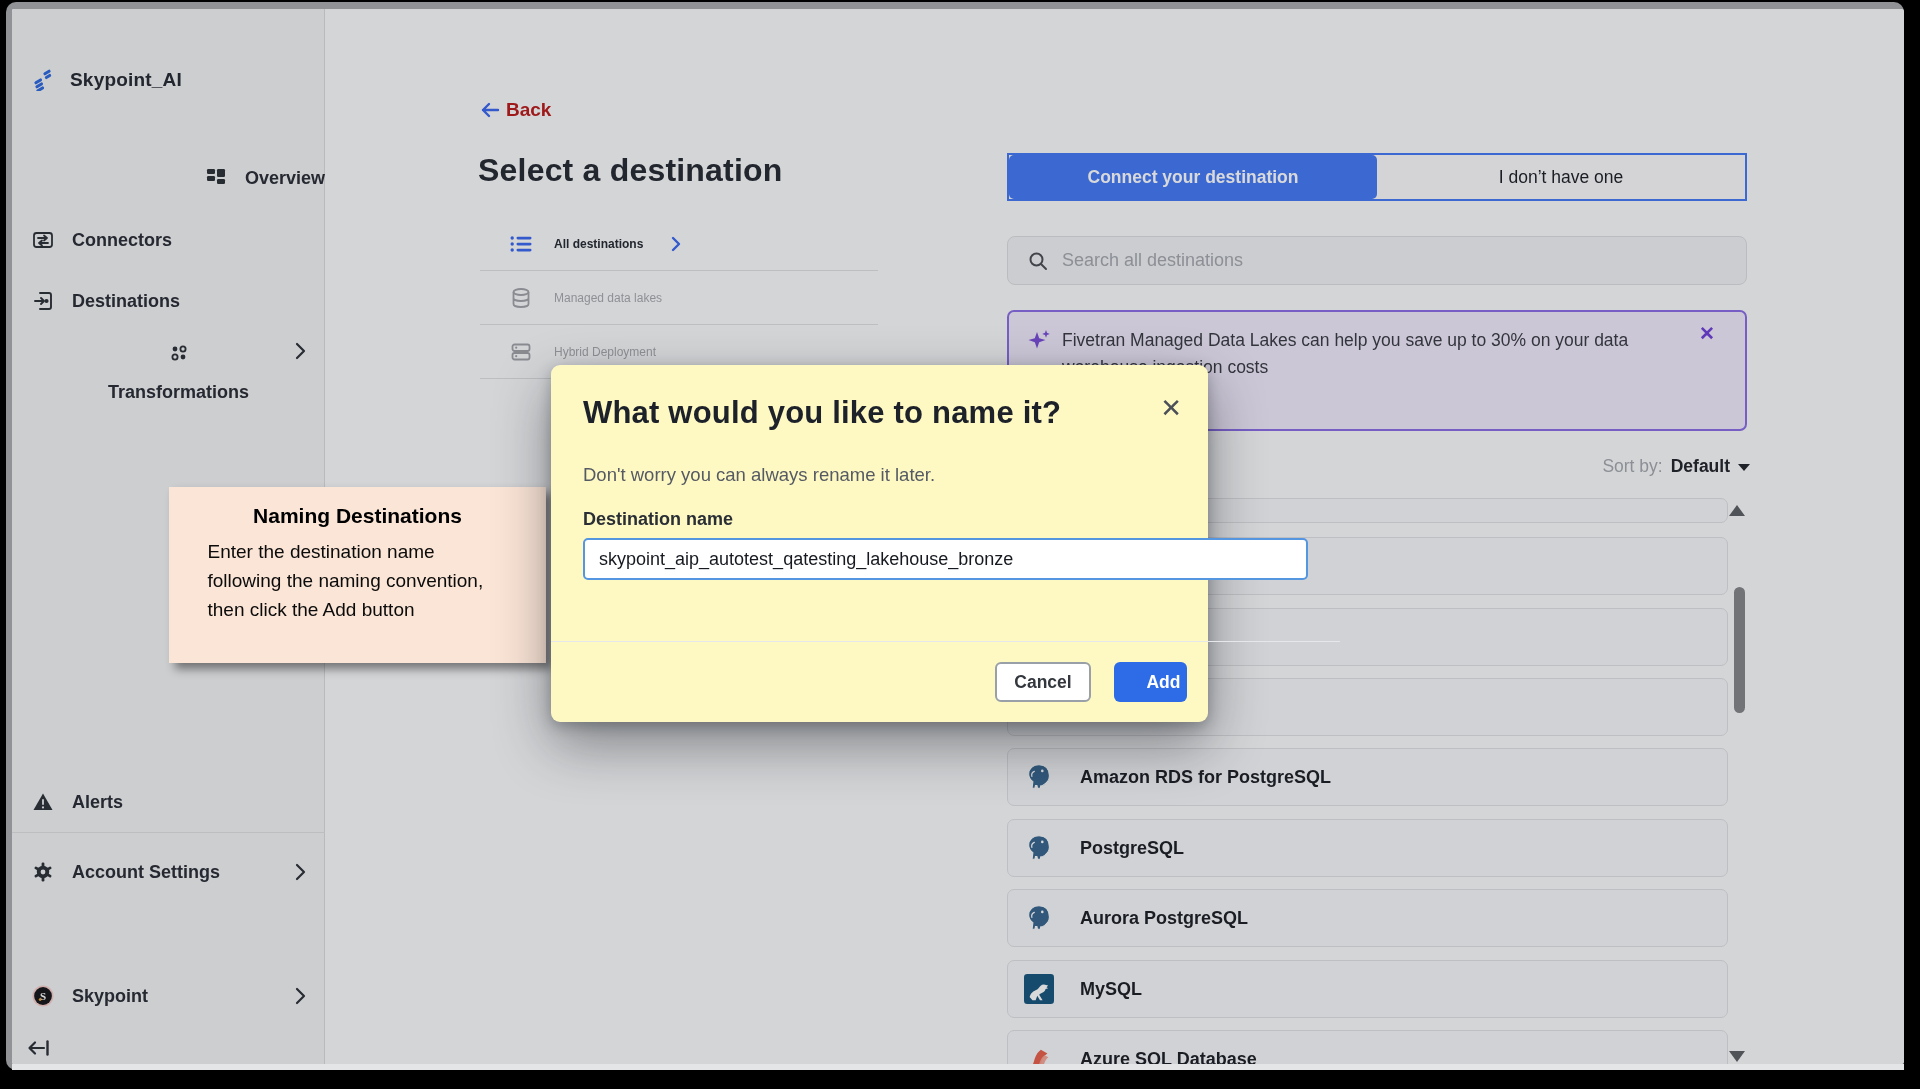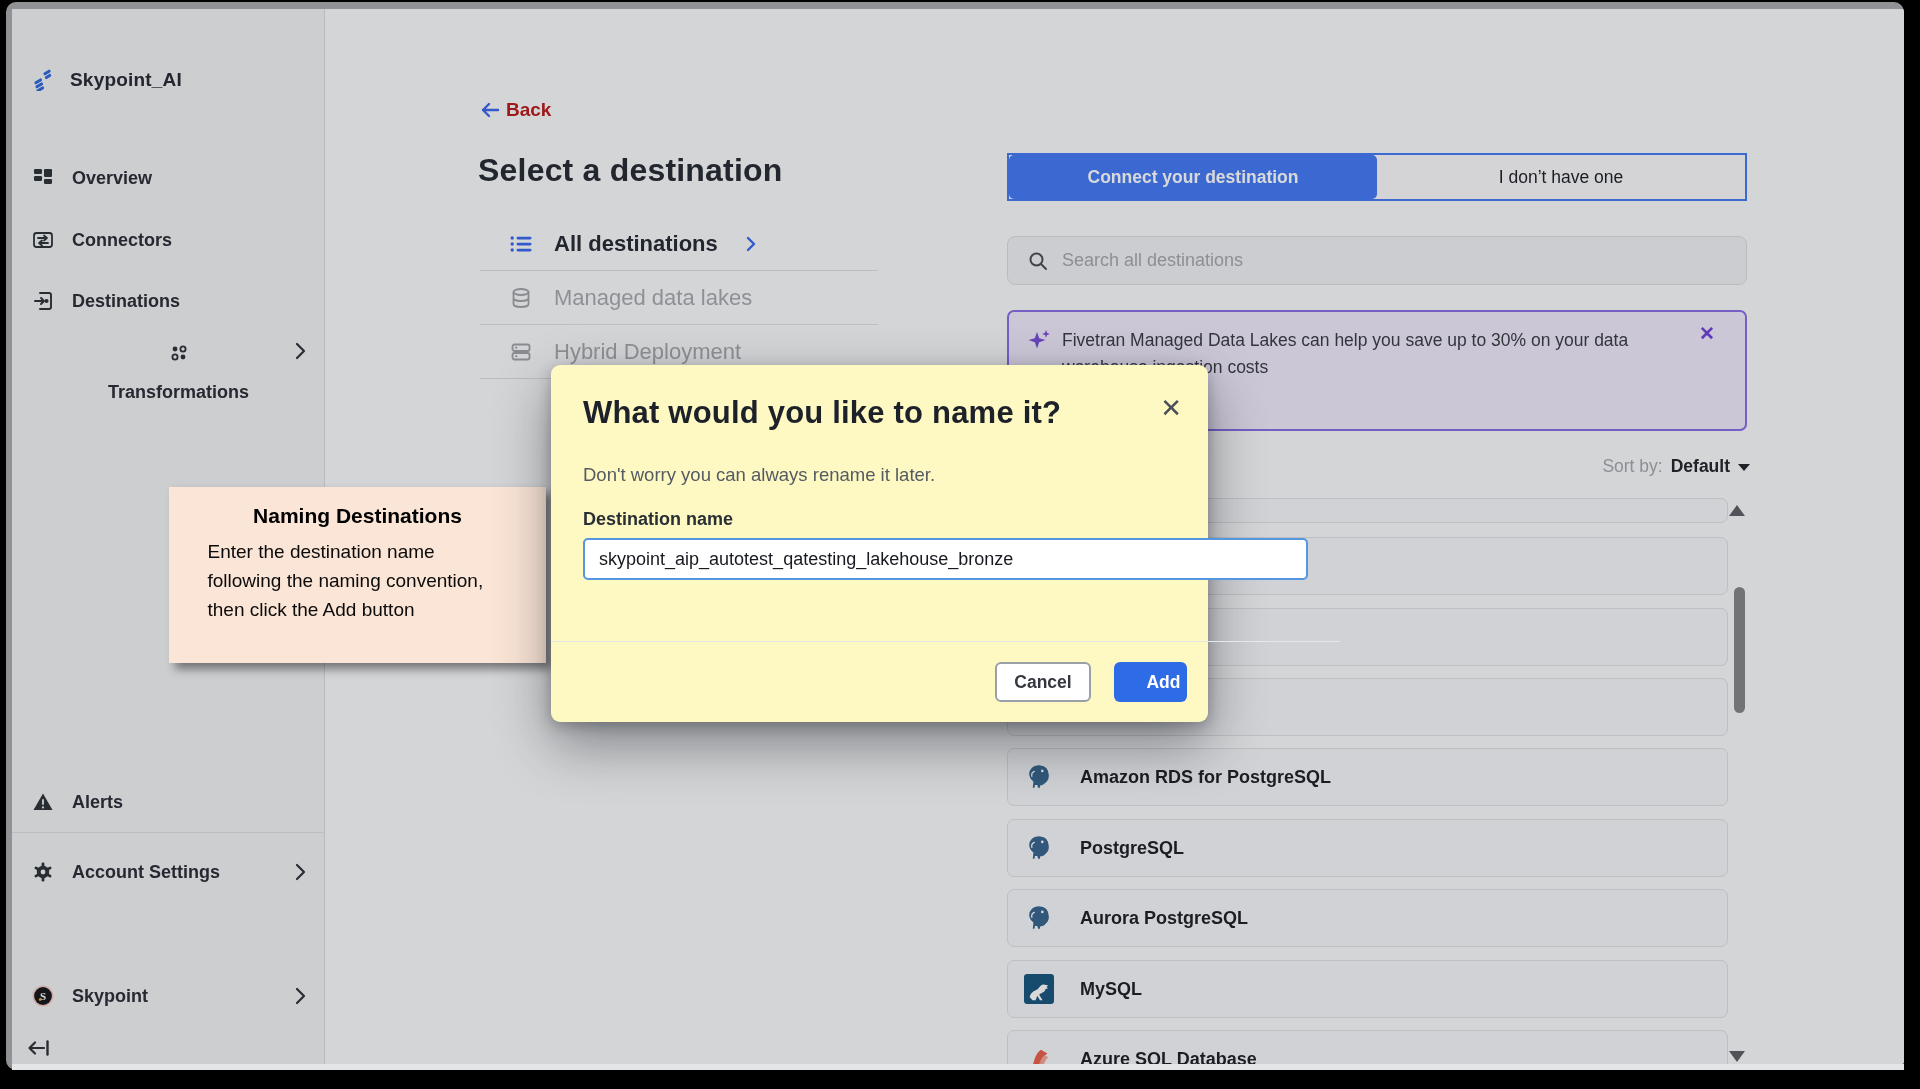--- a/index.html
+++ b/index.html
@@ -20,21 +20,21 @@
   .side-item .chev { position:absolute; left:283px; }
   .side-divider { position:absolute; left:0; top:823px; width:313px; height:1px; background:#dddfe2; }
   .icon22 { width:22px; height:22px; flex:0 0 22px; }
   .collapse-btn { position:absolute; left:14px; top:1028px; width:28px; height:24px; cursor:pointer; }
 
   
   .back-link { position:absolute; left:468px; top:90px; display:flex; align-items:center; gap:6px; color:#b91c1c; font-size:19px; font-weight:650; cursor:pointer; }
   .page-title { position:absolute; left:466px; top:143px; font-size:32px; font-weight:800; color:#272b33; letter-spacing:.2px; }
   .cat-list { position:absolute; left:468px; top:212px; width:398px; }
   .cat-item { position:relative; height:45px; display:flex; align-items:center; gap:22px; padding-left:30px; cursor:pointer; }
-  .cat-item .lbl { font-size:22px; font-weight:700; color:#272b33; }
+  .cat-item .lbl { font-size:12px; font-weight:700; color:#272b33; }
   .cat-item.inactive .lbl { font-weight:500; color:#a6a9ae; }
   .cat-div { height:1px; background:#dddfe2; margin:4px 0; }
 
   
   .tabs { position:absolute; left:995px; top:144px; width:740px; height:48px; border:2px solid #447af5; border-radius:0; background:#f9fafb; display:flex; overflow:hidden; }
   .tab { width:370px; display:flex; align-items:center; justify-content:center; font-size:17.5px; cursor:pointer; }
   .tab.active { background:#447af5; color:#fff; font-weight:600; border-radius:5px; }
   .tab.idle { color:#1d2127; font-weight:500; }
 
   .searchbox { position:absolute; left:995px; top:227px; width:740px; height:49px; background:#f0f1f3; border:1px solid #dbdde0; border-radius:8px; display:flex; align-items:center; gap:14px; padding-left:20px; }
@@ -95,21 +95,21 @@
             <rect x="20" y="4" width="16" height="6" rx="3" transform="rotate(-32 28 7)"></rect>
             <rect x="23" y="12" width="14" height="6" rx="3" transform="rotate(-32 30 15)"></rect>
             <rect x="2" y="22" width="17" height="6" rx="3" transform="rotate(-32 10 25)"></rect>
             <rect x="4" y="30" width="17" height="6" rx="3" transform="rotate(-32 12 33)"></rect>
             <rect x="6" y="38" width="17" height="6" rx="3" transform="rotate(-32 14 41)"></rect>
           </g>
         </svg>
         <span class="brand-label">Skypoint_AI</span>
       </div>
 
-      <div class="side-item" style="top:147px;">
+      <div class="side-item" style="top:147px;justify-content:flex-end;">
         <svg class="icon22" viewBox="0 0 22 22">
           <g fill="#2e323a">
               <rect x="2" y="2" width="8" height="5" rx="1.2"></rect>
               <rect x="2" y="9" width="8" height="5" rx="1.2"></rect>
               <rect x="12" y="2" width="8" height="8" rx="1.2"></rect>
               <rect x="12" y="12" width="8" height="5" rx="1.2"></rect>
             </g>
         </svg>
         <span class="lbl">Overview</span>
       </div>

